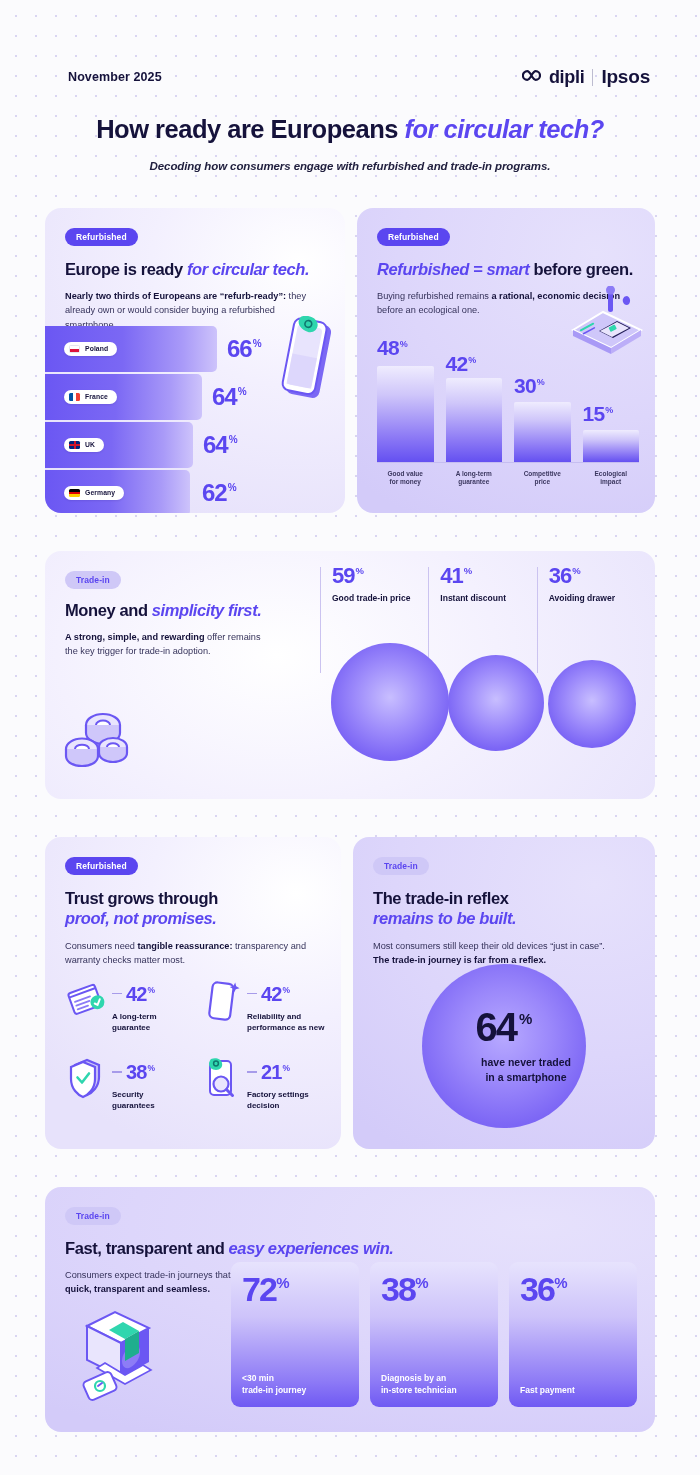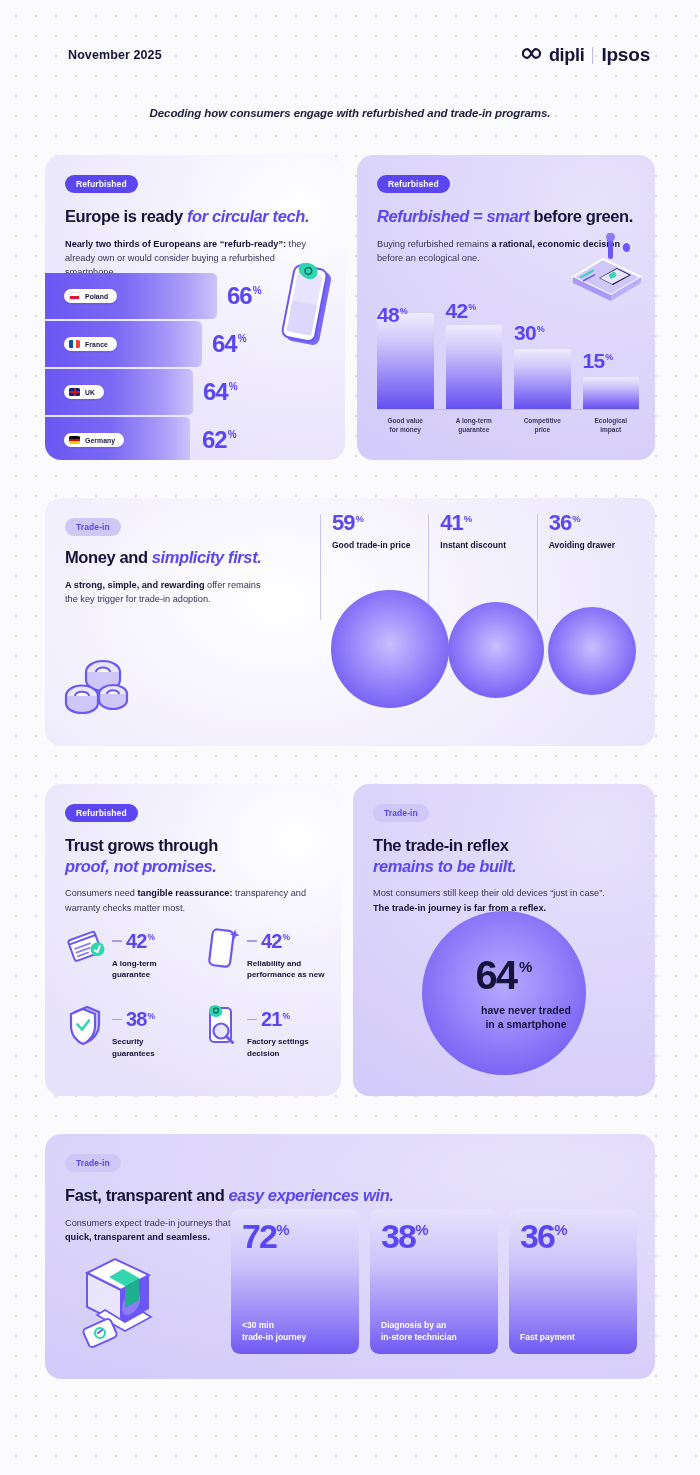--- a/index.html
+++ b/index.html
@@ -12,21 +12,21 @@
     background-size:20px 20px;
     background-position:6px 6px;
     color:#15123b;
     position:relative;
     overflow:hidden;
   }
 
   
   .header {
     display:flex; align-items:center; justify-content:space-between;
-    padding:44px 50px 0 68px;
+    padding:66px 50px 0 68px;
   }
   .date { font-size:12.5px; font-weight:bold; letter-spacing:.1px; color:#15123b; }
   .logo { display:flex; align-items:center; gap:8px; }
   .logo-mark { display:block; }
   .logo-dipli { font-size:18px; font-weight:bold; color:#15123b; letter-spacing:-.3px; }
   .logo-div { width:1px; height:17px; background:#bdbcd0; }
   .logo-ipsos { font-size:19px; font-weight:bold; color:#15123b; letter-spacing:-.2px; }
 
   .title-wrap { text-align:center; padding:26px 20px 0; }
   h1.main-title { font-size:25.5px; font-weight:bold; letter-spacing:-.5px; line-height:1.2; }
@@ -196,20 +196,23 @@
         <path d="M5.2 2.2a4.3 4.3 0 1 0 0 8.6c3.6 0 4.9-8.6 8.5-8.6a4.3 4.3 0 1 1 0 8.6c-3.6 0-4.9-8.6-8.5-8.6z" fill="none" stroke="#15123b" stroke-width="2.2"></path>
       </svg>
     </span>
     <span class="logo-dipli">dipli</span>
     <span class="logo-div"></span>
     <span class="logo-ipsos">Ipsos</span>
   </div>
 </div>
 
 <div class="title-wrap">
+  <h1 class="main-title">
+    <span>How ready are Europeans </span><span class="accent">for circular tech?</span>
+  </h1>
   <div class="subtitle">Decoding how consumers engage with refurbished and trade-in programs.</div>
 </div>
 
 <div class="grid">
 
   <div class="row">
 
     <div class="card card-a c1">
       <span class="badge badge-solid">Refurbished</span>
       <div class="card-title">
@@ -308,21 +311,21 @@
           <rect x="55" y="4" width="5" height="22" rx="2.5" fill="#6b57f3"></rect>
           <circle cx="57.5" cy="4" r="4.5" fill="#8d7cf6"></circle>
           <path d="M74 10c3 1 4 5 2 8-2 2-5 1-6-2s1-6 4-6z" fill="#6b57f3"></path>
         </svg>
       </span>
 
       <div class="chart">
         <div class="chart-cols">
 
           <div class="col-wrap">
-            <div class="col-val" style="bottom:84px">
+            <div class="col-val" style="bottom:104px">
               <span>48</span><sup>%</sup>
             </div>
             <div class="col" style="height:96px"></div>
           </div>
 
           <div class="col-wrap">
             <div class="col-val" style="bottom:88px">
               <span>42</span><sup>%</sup>
             </div>
             <div class="col" style="height:84px"></div>

